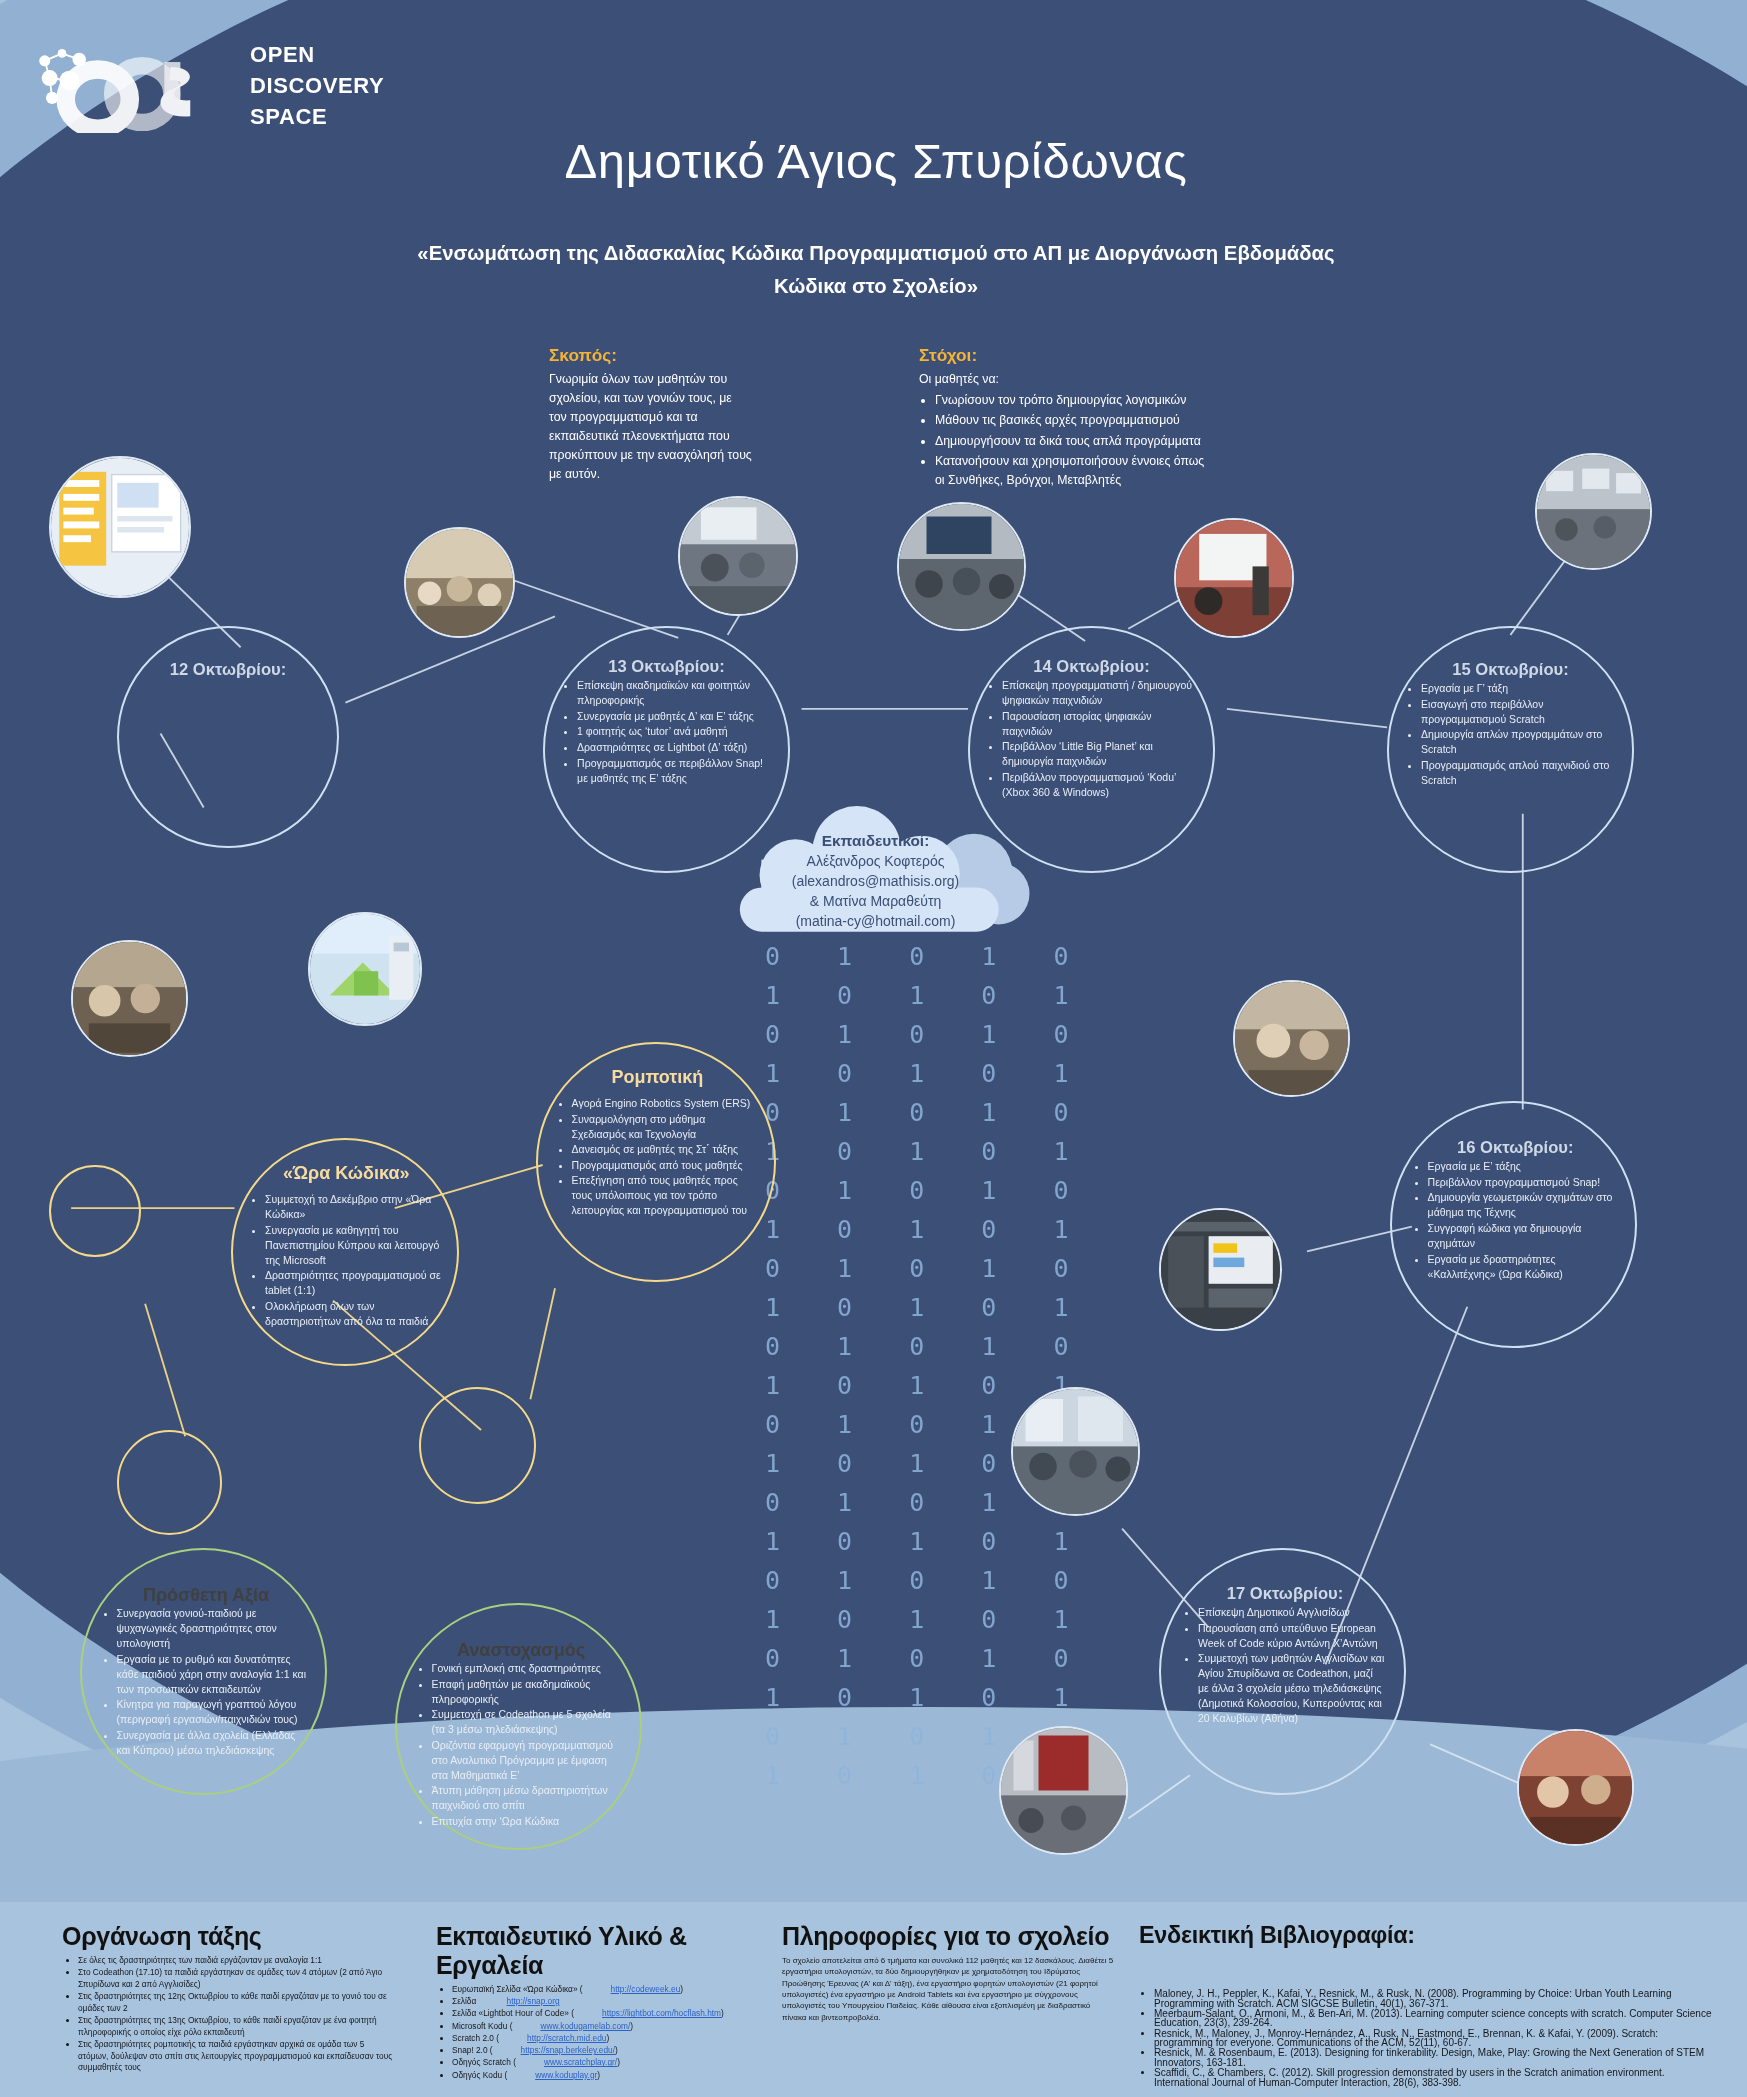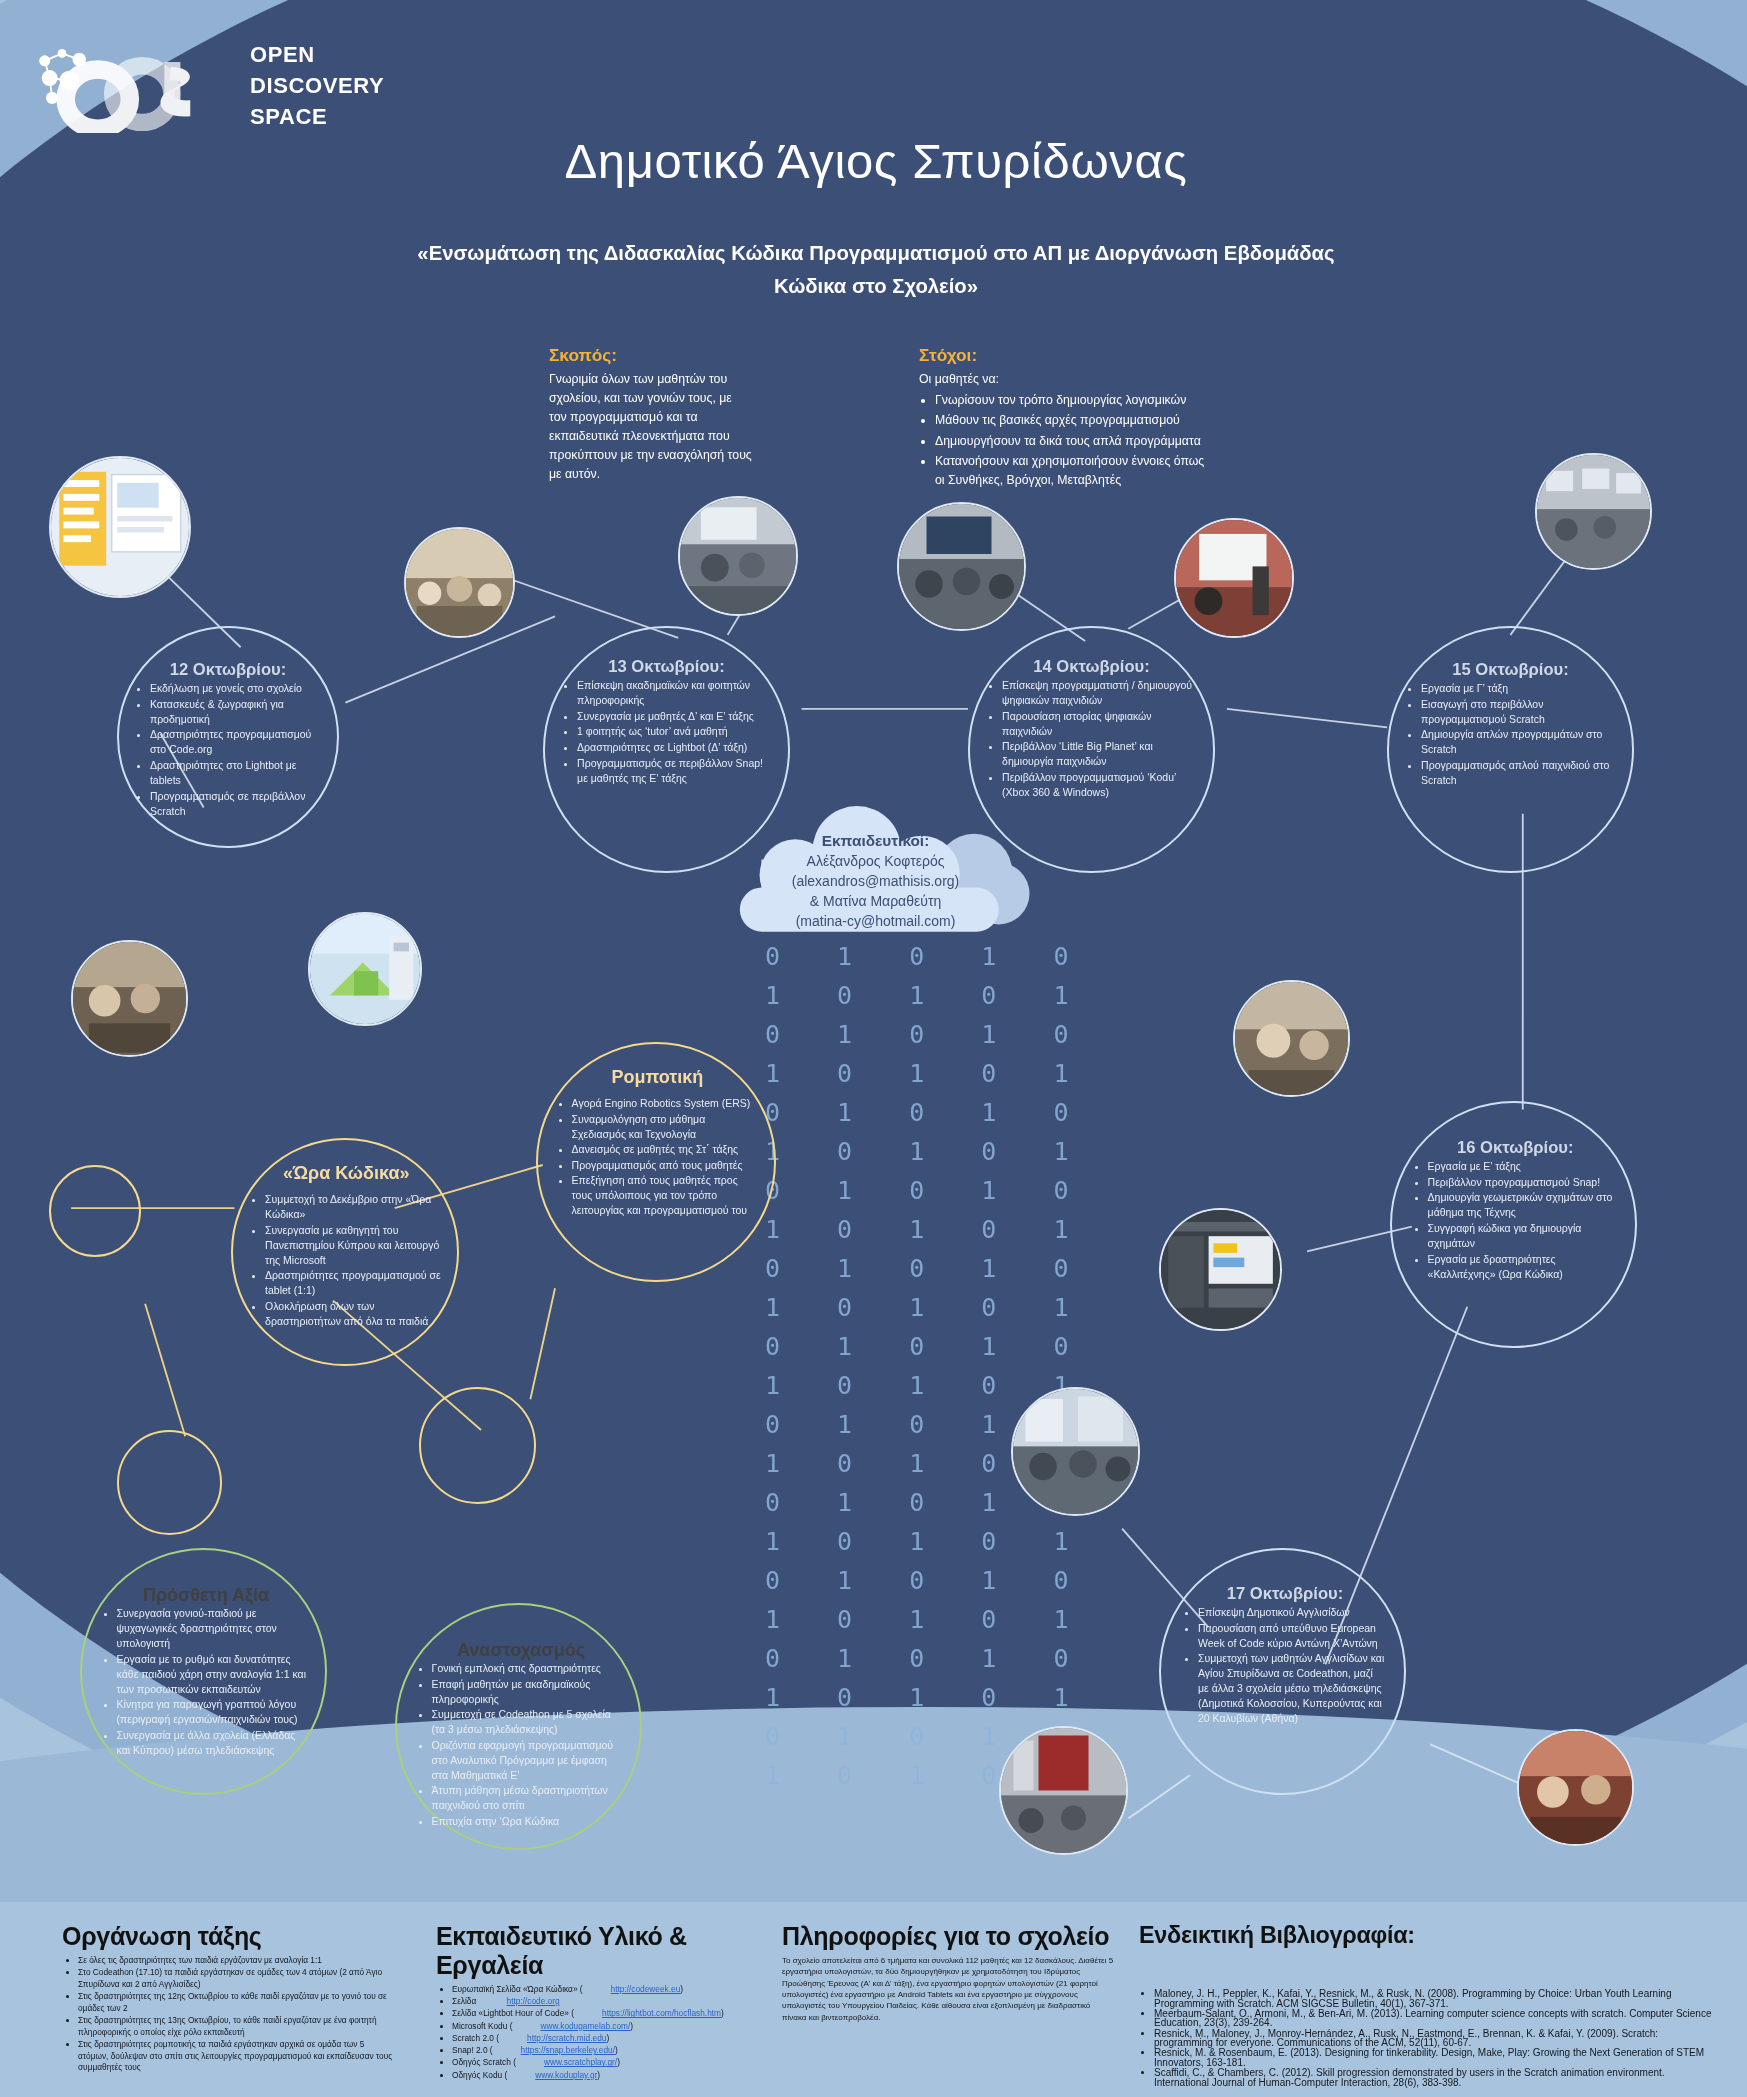--- a/index.html
+++ b/index.html
@@ -401,27 +401,20 @@
       <div class="c-head">Εκπαιδευτικοί:</div>
       <div>Αλέξανδρος Κοφτερός</div>
       <div>(alexandros@mathisis.org)</div>
       <div>&amp; Ματίνα Μαραθεύτη</div>
       <div>(matina-cy@hotmail.com)</div>
     </div>
   </div>
 
   <div class="node blue" style="left:117px;top:626px;width:222px;height:222px;padding:34px 17.3px 0 17.3px;font-size:10.5px;line-height:15px;">
     <div class="n-title" style="font-size:16.6px;margin-bottom:3.7px;">12 Οκτωβρίου:</div>
-    <ul>
-        <li>Εκδήλωση με γονείς στο σχολείο</li>
-        <li>Κατασκευές &amp; ζωγραφική για προδημοτική</li>
-        <li>Δραστηριότητες προγραμματισμού στο Code.org</li>
-        <li>Δραστηριότητες στο Lightbot με tablets</li>
-        <li>Προγραμματισμός σε περιβάλλον Scratch</li>
-      </ul>
   </div>
 
   <div class="node blue" style="left:543px;top:626px;width:247px;height:247px;padding:31px 18.5px 0 18.5px;font-size:10.5px;line-height:15px;">
     <div class="n-title" style="font-size:16.6px;margin-bottom:3.7px;">13 Οκτωβρίου:</div>
     <ul>
         <li>Επίσκεψη ακαδημαϊκών και φοιτητών πληροφορικής</li>
         <li>Συνεργασία με μαθητές Δ’ και Ε’ τάξης</li>
         <li>1 φοιτητής ως ‘tutor’ ανά μαθητή</li>
         <li>Δραστηριότητες σε Lightbot (Δ’ τάξη)</li>
         <li>Προγραμματισμός σε περιβάλλον Snap! με μαθητές της Ε’ τάξης</li>
@@ -526,21 +519,21 @@
           <li>Στις δραστηριότητες ρομποτικής τα παιδιά εργάστηκαν αρχικά σε ομάδα των 5 ατόμων, δούλεψαν στο σπίτι στις λειτουργίες προγραμματισμού και εκπαίδευσαν τους συμμαθητές τους</li>
         </ul>
       </div>
   </div>
 
   <div class="fcol" id="col-mat">
     <h3>Εκπαιδευτικό Υλικό &amp; Εργαλεία</h3>
     <div class="fbody">
         <ul>
           <li>Ευρωπαϊκή Σελίδα «Ώρα Κώδικα» (<span class="lnk">http://codeweek.eu</span>)</li>
-          <li>Σελίδα <span class="lnk">http://code.org</span></li>
+          <li>Σελίδα <span class="lnk">http://snap.org</span></li>
           <li>Σελίδα «Lightbot Hour of Code» (<span class="lnk">https://lightbot.com/hocflash.htm</span>)</li>
           <li>Microsoft Kodu (<span class="lnk">www.kodugamelab.com/</span>)</li>
           <li>Scratch 2.0 (<span class="lnk">http://scratch.mid.edu</span>)</li>
           <li>Snap! 2.0 (<span class="lnk">https://snap.berkeley.edu/</span>)</li>
           <li>Οδηγός Scratch (<span class="lnk">www.scratchplay.gr/</span>)</li>
           <li>Οδηγός Kodu (<span class="lnk">www.koduplay.gr</span>)</li>
         </ul>
       </div>
   </div>
 

